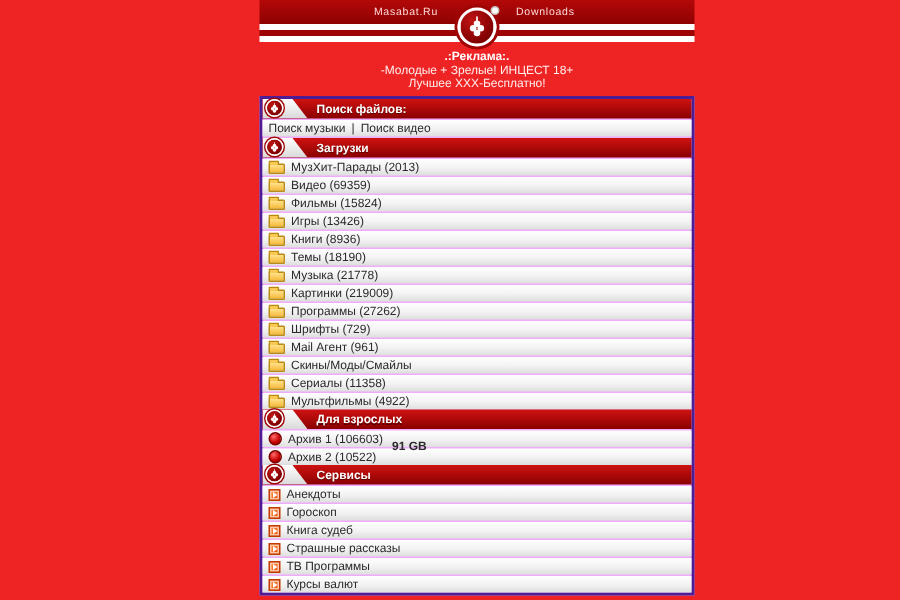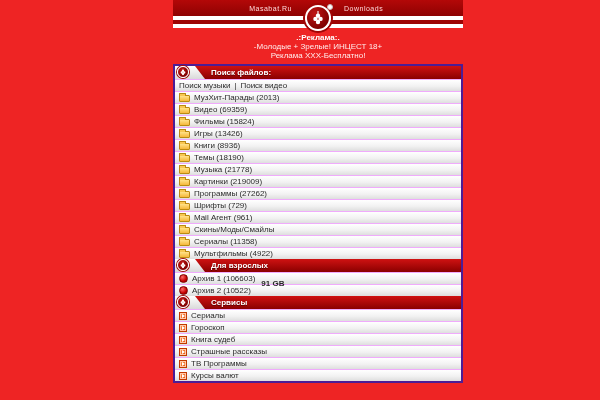--- a/index.html
+++ b/index.html
@@ -138,21 +138,21 @@
             <circle cx="10" cy="13.6" r="2"></circle>
           </g>
         </svg>
         <span class="tm-dot"></span>
       </div>
     </div>
 
     <div class="ad">
       <div class="ad-title">.:Реклама:.</div>
       <div class="ad-line">-Молодые + Зрелые! ИНЦЕСТ 18+</div>
-      <div class="ad-line">Реклама XXX-Бесплатно!</div>
+      <div class="ad-line">Лучшее XXX-Бесплатно!</div>
     </div>
 
     <div class="content">
 
       <div class="sec-header">
         <span class="mini-badge">
           <svg viewBox="0 0 20 20" aria-hidden="true">
               <g fill="#ffffff">
             <rect x="9.5" y="3.6" width="1" height="3"></rect>
                 <circle cx="10" cy="8" r="2.3"></circle>
@@ -164,141 +164,155 @@
         </span>
         <span>Поиск файлов:</span>
       </div>
 
       <div class="row">
         <span>Поиск музыки</span>
         <span> | </span>
         <span>Поиск видео</span>
       </div>
 
-
-      <div>
-  <div class="row">
-    <span class="folder-ic"></span>
-    <span>МузХит-Парады (2013)</span>
-  </div>
-
-  <div class="row">
-    <span class="folder-ic"></span>
-    <span>Видео (69359)</span>
-  </div>
-
-  <div class="row">
-    <span class="folder-ic"></span>
-    <span>Фильмы (15824)</span>
-  </div>
-
-  <div class="row">
-    <span class="folder-ic"></span>
-    <span>Игры (13426)</span>
-  </div>
-
-  <div class="row">
-    <span class="folder-ic"></span>
-    <span>Книги (8936)</span>
-  </div>
-
-  <div class="row">
-    <span class="folder-ic"></span>
-    <span>Темы (18190)</span>
-  </div>
-
-  <div class="row">
-    <span class="folder-ic"></span>
-    <span>Музыка (21778)</span>
-  </div>
-
-  <div class="row">
-    <span class="folder-ic"></span>
-    <span>Картинки (219009)</span>
-  </div>
-
-  <div class="row">
-    <span class="folder-ic"></span>
-    <span>Программы (27262)</span>
-  </div>
-
-  <div class="row">
-    <span class="folder-ic"></span>
-    <span>Шрифты (729)</span>
-  </div>
-
-  <div class="row">
-    <span class="folder-ic"></span>
-    <span>Mail Агент (961)</span>
-  </div>
-
-  <div class="row">
-    <span class="folder-ic"></span>
-    <span>Скины/Моды/Смайлы</span>
-  </div>
-
-  <div class="row">
-    <span class="folder-ic"></span>
-    <span>Сериалы (11358)</span>
-  </div>
-
-  <div class="row">
-    <span class="folder-ic"></span>
-    <span>Мультфильмы (4922)</span>
-  </div>
-</div>
-
       <div class="sec-header">
         <span class="mini-badge">
           <svg viewBox="0 0 20 20" aria-hidden="true">
               <g fill="#ffffff">
             <rect x="9.5" y="3.6" width="1" height="3"></rect>
                 <circle cx="10" cy="8" r="2.3"></circle>
             <circle cx="7.5" cy="11" r="2.3"></circle>
                 <circle cx="12.5" cy="11" r="2.3"></circle>
                 <circle cx="10" cy="14" r="2.3"></circle>
           </g>
             </svg>
         </span>
-        <span>Для взрослых</span>
+        <span>Загрузки</span>
       </div>
 
       <div>
   <div class="row">
-    <span class="berry-ic"></span>
-    <span>Архив 1 (106603)</span>
-    <span class="size">91 GB</span>
-  </div>
-
-  <div class="row">
-    <span class="berry-ic"></span>
-    <span>Архив 2 (10522)</span>
-    <span class="size"></span>
+    <span class="folder-ic"></span>
+    <span>МузХит-Парады (2013)</span>
+  </div>
+
+  <div class="row">
+    <span class="folder-ic"></span>
+    <span>Видео (69359)</span>
+  </div>
+
+  <div class="row">
+    <span class="folder-ic"></span>
+    <span>Фильмы (15824)</span>
+  </div>
+
+  <div class="row">
+    <span class="folder-ic"></span>
+    <span>Игры (13426)</span>
+  </div>
+
+  <div class="row">
+    <span class="folder-ic"></span>
+    <span>Книги (8936)</span>
+  </div>
+
+  <div class="row">
+    <span class="folder-ic"></span>
+    <span>Темы (18190)</span>
+  </div>
+
+  <div class="row">
+    <span class="folder-ic"></span>
+    <span>Музыка (21778)</span>
+  </div>
+
+  <div class="row">
+    <span class="folder-ic"></span>
+    <span>Картинки (219009)</span>
+  </div>
+
+  <div class="row">
+    <span class="folder-ic"></span>
+    <span>Программы (27262)</span>
+  </div>
+
+  <div class="row">
+    <span class="folder-ic"></span>
+    <span>Шрифты (729)</span>
+  </div>
+
+  <div class="row">
+    <span class="folder-ic"></span>
+    <span>Mail Агент (961)</span>
+  </div>
+
+  <div class="row">
+    <span class="folder-ic"></span>
+    <span>Скины/Моды/Смайлы</span>
+  </div>
+
+  <div class="row">
+    <span class="folder-ic"></span>
+    <span>Сериалы (11358)</span>
+  </div>
+
+  <div class="row">
+    <span class="folder-ic"></span>
+    <span>Мультфильмы (4922)</span>
   </div>
 </div>
 
       <div class="sec-header">
         <span class="mini-badge">
           <svg viewBox="0 0 20 20" aria-hidden="true">
               <g fill="#ffffff">
             <rect x="9.5" y="3.6" width="1" height="3"></rect>
                 <circle cx="10" cy="8" r="2.3"></circle>
             <circle cx="7.5" cy="11" r="2.3"></circle>
                 <circle cx="12.5" cy="11" r="2.3"></circle>
                 <circle cx="10" cy="14" r="2.3"></circle>
           </g>
             </svg>
         </span>
+        <span>Для взрослых</span>
+      </div>
+
+      <div>
+  <div class="row">
+    <span class="berry-ic"></span>
+    <span>Архив 1 (106603)</span>
+    <span class="size">91 GB</span>
+  </div>
+
+  <div class="row">
+    <span class="berry-ic"></span>
+    <span>Архив 2 (10522)</span>
+    <span class="size"></span>
+  </div>
+</div>
+
+      <div class="sec-header">
+        <span class="mini-badge">
+          <svg viewBox="0 0 20 20" aria-hidden="true">
+              <g fill="#ffffff">
+            <rect x="9.5" y="3.6" width="1" height="3"></rect>
+                <circle cx="10" cy="8" r="2.3"></circle>
+            <circle cx="7.5" cy="11" r="2.3"></circle>
+                <circle cx="12.5" cy="11" r="2.3"></circle>
+                <circle cx="10" cy="14" r="2.3"></circle>
+          </g>
+            </svg>
+        </span>
         <span>Сервисы</span>
       </div>
 
       <div>
   <div class="row">
     <span class="svc-ic"></span>
-    <span>Сериалы</span>
+    <span>Анекдоты</span>
   </div>
 
   <div class="row">
     <span class="svc-ic"></span>
     <span>Гороскоп</span>
   </div>
 
   <div class="row">
     <span class="svc-ic"></span>
     <span>Книга судеб</span>

